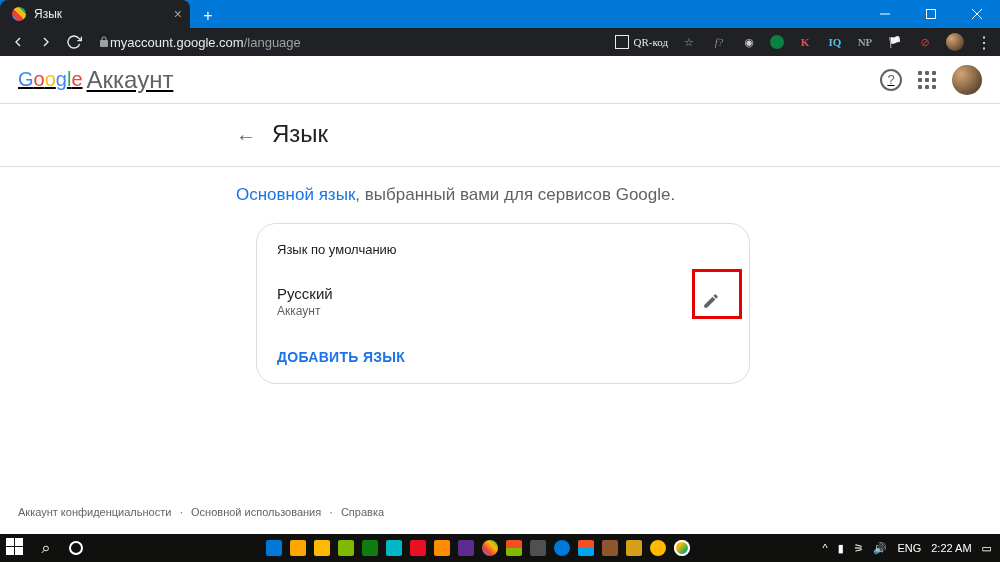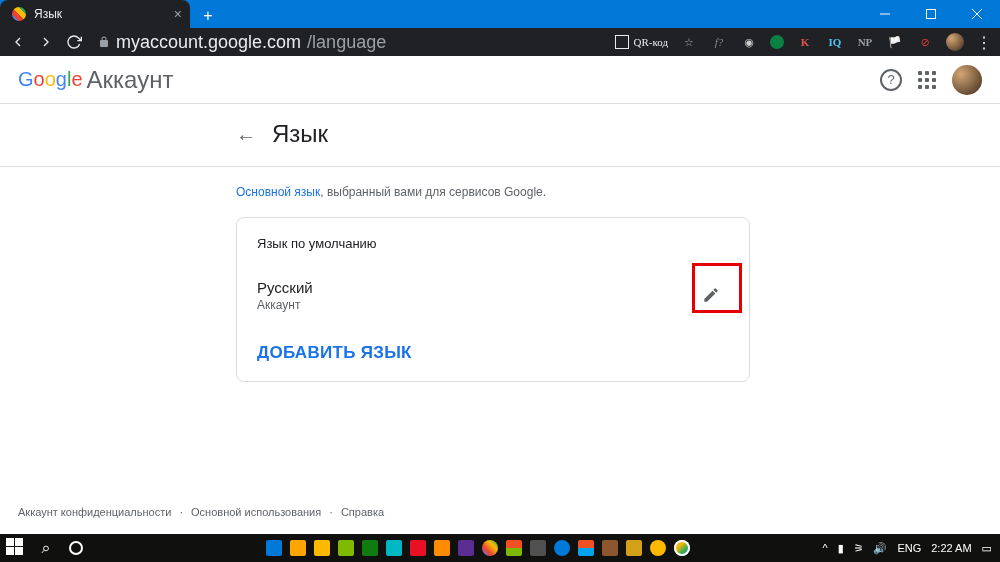--- a/index.html
+++ b/index.html
@@ -12,59 +12,59 @@
 .tab-favicon { width: 14px; height: 14px; border-radius: 50%; background: linear-gradient(45deg,#4285F4 25%,#EA4335 25% 50%,#FBBC05 50% 75%,#34A853 75%); }
 .tab-close { position: absolute; right: 8px; font-size: 14px; color: #9aa0a6; cursor: pointer; }
 .newtab { width: 24px; height: 24px; display: flex; align-items: center; justify-content: center; color: #fff; font-size: 16px; margin-left: 6px; cursor: pointer; }
 .win-controls { display: flex; }
 .win-btn { width: 46px; height: 28px; display: flex; align-items: center; justify-content: center; color: #fff; cursor: pointer; }
 .win-btn svg { width: 10px; height: 10px; }
 
 
 .addrbar { height: 28px; background: #202124; display: flex; align-items: center; padding: 0 8px; gap: 8px; }
 .nav-icon { width: 20px; height: 20px; display: flex; align-items: center; justify-content: center; color: #e8eaed; cursor: pointer; }
-.url-wrap { flex: 0 0 auto; display: flex; align-items: center; gap: 6px; color: #9aa0a6; font-size: 18px; margin-left: 6px; }
+.url-wrap { flex: 0 0 auto; display: flex; align-items: center; color: #9aa0a6; font-size: 13px; margin-left: 6px; }
 .url-wrap .host { color: #e8eaed; }
 .addr-right { margin-left: auto; display: flex; align-items: center; gap: 12px; font-family: Liberation Serif, serif; }
 .ext-icon { width: 18px; height: 18px; display: flex; align-items: center; justify-content: center; font-size: 11px; color: #9aa0a6; cursor: pointer; }
 .qr-box { display: flex; align-items: center; gap: 4px; color: #e8eaed; font-size: 11px; }
 .qr-icon { width: 14px; height: 14px; border: 1px solid #e8eaed; position: relative; }
 .avatar-small { width: 18px; height: 18px; border-radius: 50%; background: radial-gradient(circle at 30% 30%, #d4a574, #3a2a1a); }
 .menu-dots { color: #e8eaed; font-size: 16px; cursor: pointer; }
 
 
-.gheader { height: 48px; border-bottom: 1px solid #dadce0; display: flex; align-items: center; padding: 16px 18px; }
+.gheader { height: 48px; border-bottom: 1px solid #dadce0; display: flex; align-items: center; padding: 16px 18px; text-decoration: underline; }
 .glogo { font-size: 20px; font-weight: 500; }
 .glogo .b { color: #4285F4; } .glogo .r { color: #EA4335; } .glogo .y { color: #FBBC05; } .glogo .g { color: #34A853; }
 .acct-label { font-size: 24px; color: #5f6368; margin-left: 4px; }
 .gheader-right { margin-left: auto; display: flex; align-items: center; gap: 16px; }
 .help-icon { width: 22px; height: 22px; border: 2px solid #5f6368; border-radius: 50%; display: flex; align-items: center; justify-content: center; font-size: 13px; color: #5f6368; cursor: pointer; }
 .apps-grid { width: 18px; height: 18px; display: grid; grid-template-columns: repeat(3,4px); grid-template-rows: repeat(3,4px); gap: 3px; cursor: pointer; }
 .apps-grid span { background: #5f6368; border-radius: 1px; }
 .avatar-big { width: 30px; height: 30px; border-radius: 50%; background: radial-gradient(circle at 30% 30%, #d4a574, #3a2a1a); cursor: pointer; }
 
 
 .content { padding: 16px 0 0 0; }
 .page-head { display: flex; align-items: center; gap: 16px; margin-left: 236px; margin-bottom: 18px; }
 .back-arrow { font-size: 20px; color: #5f6368; cursor: pointer; }
 .page-title { font-size: 24px; font-weight: 400; color: #202124; }
 .content-divider { border-bottom: 1px solid #dadce0; }
 .content-inner { margin-left: 236px; width: 514px; padding-top: 18px; }
-.desc { font-size: 12px; color: #5f6368; margin-bottom: 18px; }
+.desc { font-size: 17px; color: #5f6368; margin-bottom: 18px; }
 .desc .link { color: #1a73e8; }
 
-.card { border: 1px solid #dadce0; border-radius: 8px; padding: 18px 20px 18px 20px; }
+.card { border: 1px solid #dadce0; border-radius: 20px; padding: 18px 20px 18px 20px; margin-left: 20px; }
 .card-section-top { font-size: 13px; color: #202124; margin-bottom: 20px; }
 .lang-row { display: flex; align-items: center; margin-bottom: 24px; position: relative; }
 .lang-info .name { font-size: 15px; color: #202124; }
 .lang-info .region { font-size: 12px; color: #5f6368; margin-top: 2px; }
 .edit-btn { margin-left: auto; width: 48px; height: 48px; display: flex; align-items: center; justify-content: center; cursor: pointer; margin-right: -6px; }
 .edit-highlight { position: absolute; right: -13px; top: -8px; width: 50px; height: 50px; border: 3px solid #e60000; pointer-events: none; }
 .other-lang { font-size: 13px; color: #202124; margin-bottom: 26px; }
-.add-lang { font-size: 17px; color: #1a73e8; font-weight: 700; letter-spacing: 0.3px; cursor: pointer; }
+.add-lang { font-size: 14px; color: #1a73e8; font-weight: 700; letter-spacing: 0.3px; cursor: pointer; }
 
 .footer { position: absolute; left: 18px; bottom: 44px; font-size: 11px; color: #5f6368; display: flex; gap: 8px; }
 .footer a { color: #5f6368; text-decoration: none; }
 .footer .sep { color: #5f6368; }
 
 
 .taskbar { position: absolute; bottom: 0; left: 0; right: 0; height: 28px; background: #10100f; display: flex; align-items: center; }
 .taskbar-left { display: flex; align-items: center; gap: 10px; padding-left: 6px; }
 .start-btn { width: 20px; height: 20px; display: grid; grid-template-columns: 8px 8px; grid-template-rows: 8px 8px; gap: 1px; cursor: pointer; }
 .start-btn span { background: #fff; }

